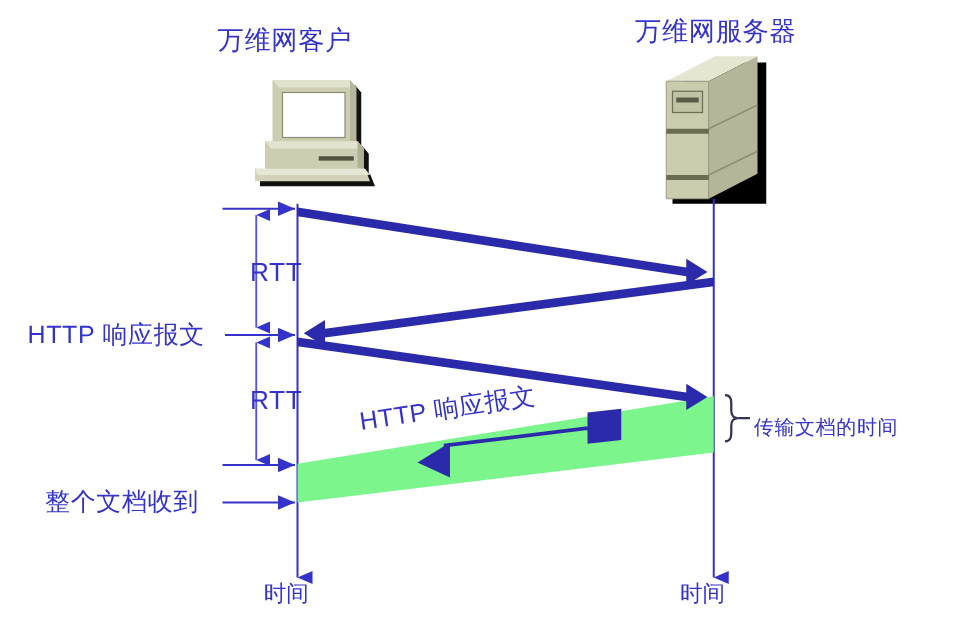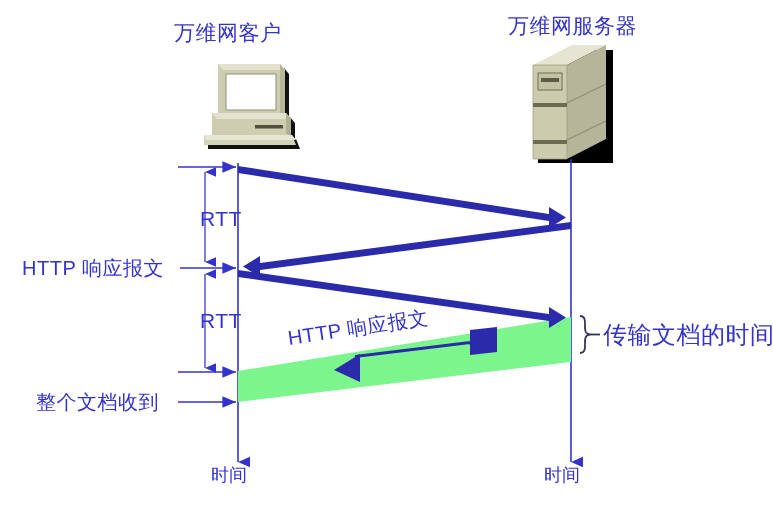--- a/index.html
+++ b/index.html
@@ -47,22 +47,23 @@
   .time-lbl {
     font-size: 18px;
   }
   .resp-lbl {
     font-size: 20px;
     transform: rotate(-8.5deg);
     transform-origin: left center;
     letter-spacing: 0.5px;
   }
   .transfer-lbl {
-    font-size: 24px;
+    font-size: 16px;
     letter-spacing: 0.5px;
+    margin-top: 12px;
   }
 </style>
 </head>
 <body>
 
 <div id="canvas">
 
   <svg id="diagram-svg" viewBox="0 0 773 512">
     <defs>
       <marker id="thinArrowDown" markerWidth="9" markerHeight="9" refX="4" refY="7.5" orient="auto">

